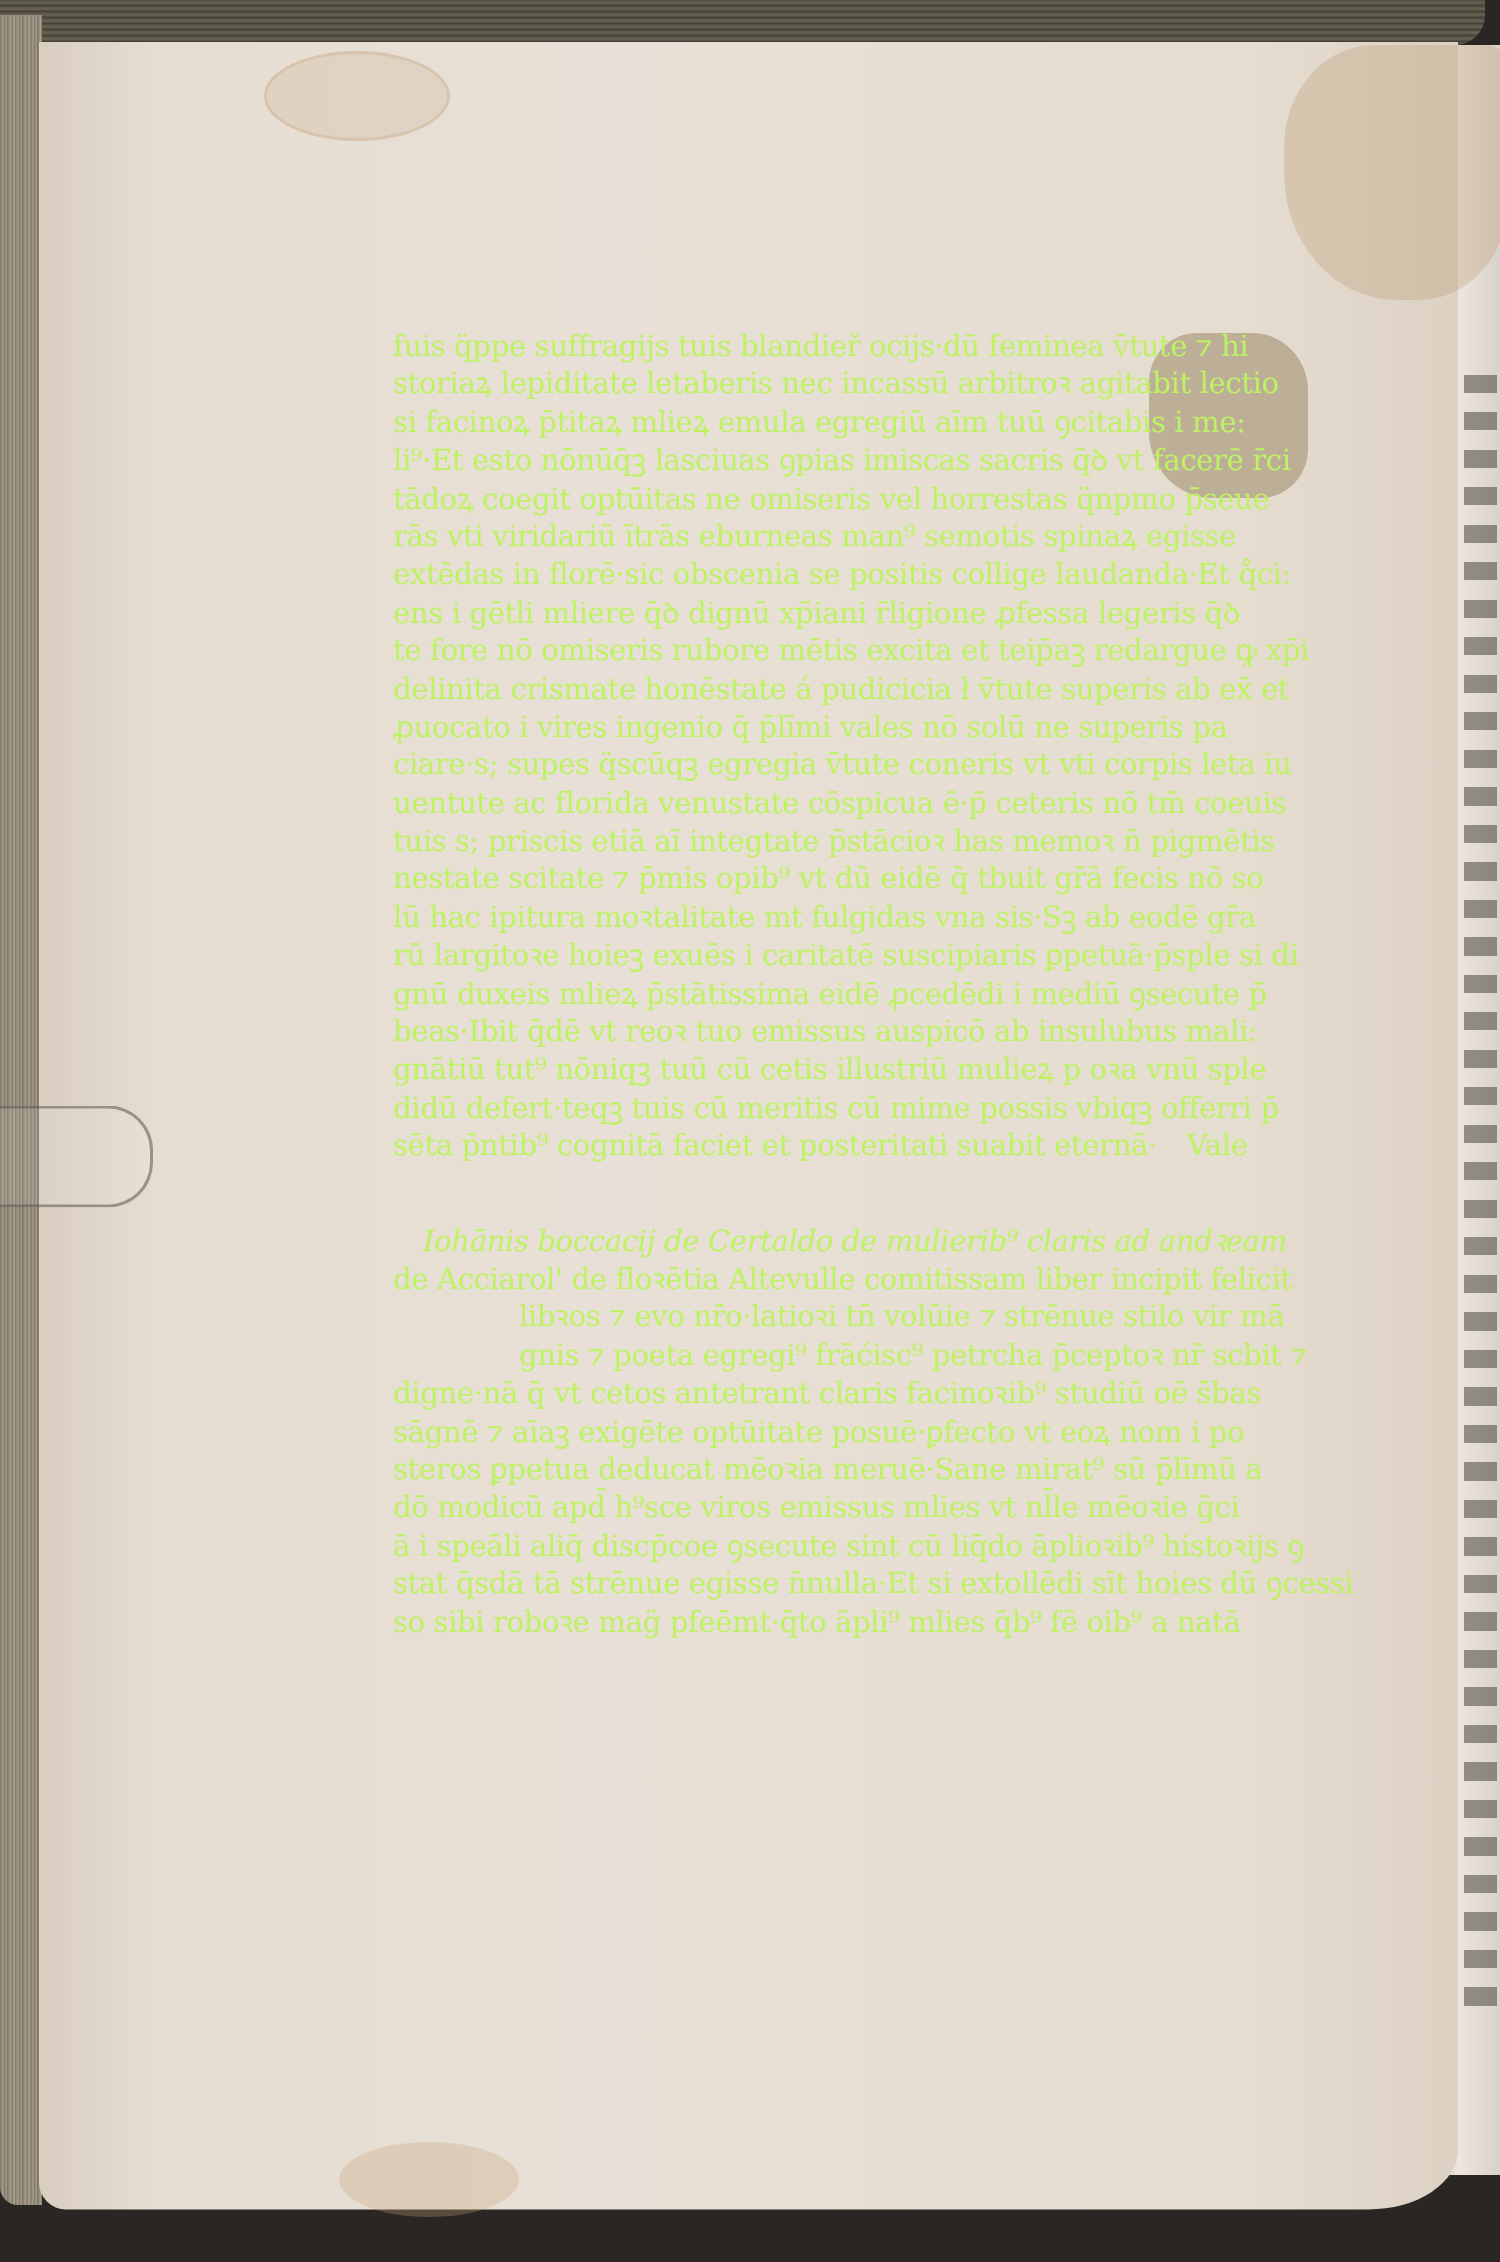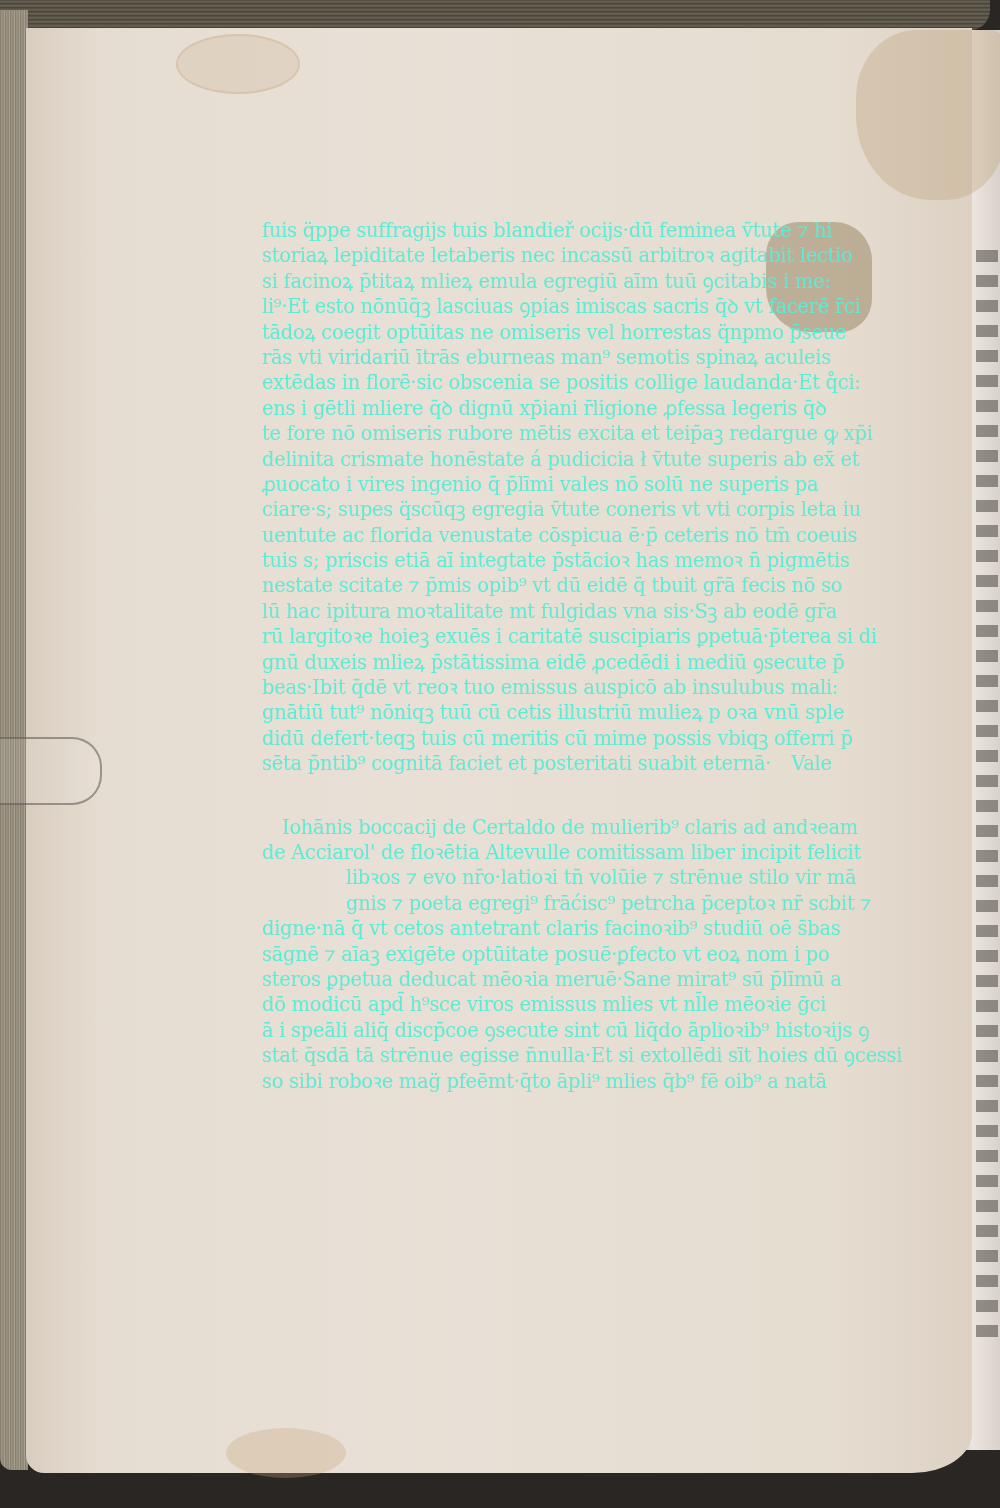--- a/index.html
+++ b/index.html
@@ -39,26 +39,26 @@
     opacity: 0.55;
   }
   .clip {
     position: absolute; left: 0; top: 737px; width: 100px; height: 64px;
     border: 2px solid rgba(90,85,80,0.55); border-left: none;
     border-radius: 0 30px 30px 0;
     background: rgba(255,255,255,0.08);
   }
   .text-block {
     position: absolute; left: 262px; top: 218px; width: 650px;
-    color: #5eead4;
+    color: #bef264;
     font-family: "DejaVu Serif", serif;
     font-size: 19.5px; letter-spacing: -0.3px;
   }
   .line { height: 25.4px; line-height: 25.4px; white-space: nowrap; }
-  .line.indent1 { padding-left: 20px; }
+  .line.indent1 { padding-left: 20px; font-style: italic; }
   .line.indent2 { padding-left: 84px; }
   .gap { height: 38px; }
   .vale { margin-left: 20px; margin-top: 36px; }
 </style>
 </head>
 <body>
 
 <div class="top-edge"></div>
 <div class="left-edge"></div>
 <div class="right-page"></div>
@@ -73,32 +73,32 @@
 
 <div class="clip"></div>
 
 <div class="text-block">
   <div>
     <div class="line">fuis q̈ppe suffragijs tuis blandieř ocijs·dū feminea v̄tute ⁊ hi</div>
     <div class="line">storiaꝝ lepiditate letaberis nec incassū arbitroꝛ agitabit lectio</div>
     <div class="line">si facinoꝝ p̄titaꝝ mlieꝝ emula egregiū aīm tuū ꝯcitabis i me:</div>
     <div class="line">li⁹·Et esto nōnūq̄ꝫ lasciuas ꝯpias imiscas sacris q̄ꝺ vt facerē r̄ci</div>
     <div class="line">tādoꝝ coegit optūitas ne omiseris vel horrestas q̈npmo p̄seue</div>
-    <div class="line">rās vti viridariū ītrās eburneas man⁹ semotis spinaꝝ aculeis</div>
+    <div class="line">rās vti viridariū ītrās eburneas man⁹ semotis spinaꝝ egisse</div>
     <div class="line">extēdas in florē·sic obscenia se positis collige laudanda·Et q̊ci:</div>
     <div class="line">ens i gētli mliere q̄ꝺ dignū xp̄iani r̄ligione ꝓfessa legeris q̄ꝺ</div>
     <div class="line">te fore nō omiseris rubore mētis excita et teip̄aꝫ redargue ꝙ xp̄i</div>
     <div class="line">delinita crismate honēstate á pudicicia ł v̄tute superis ab ex̄ et</div>
     <div class="line">ꝓuocato i vires ingenio q̄ p̄līmi vales nō solū ne superis pa</div>
     <div class="line">ciare·s; supes q̈scūqꝫ egregia v̄tute coneris vt vti corpis leta iu</div>
     <div class="line">uentute ac florida venustate cōspicua ē·p̄ ceteris nō tm̄ coeuis</div>
     <div class="line">tuis s; priscis etiā aī integtate p̄stācioꝛ has memoꝛ n̄ pigmētis</div>
     <div class="line">nestate scitate ⁊ p̄mis opib⁹ vt dū eidē q̄ tbuit gr̄ā fecis nō so</div>
     <div class="line">lū hac ipitura moꝛtalitate mt fulgidas vna sis·Sꝫ ab eodē gr̄a</div>
-    <div class="line">rū largitoꝛe hoieꝫ exuēs i caritatē suscipiaris ꝑpetuā·p̄terea si di</div>
+    <div class="line">rū largitoꝛe hoieꝫ exuēs i caritatē suscipiaris ꝑpetuā·p̄sple si di</div>
     <div class="line">gnū duxeis mlieꝝ p̄stātissima eidē ꝓcedēdi i mediū ꝯsecute p̄</div>
     <div class="line">beas·Ibit q̄dē vt reoꝛ tuo emissus auspicō ab insulubus mali:</div>
     <div class="line">gnātiū tut⁹ nōniqꝫ tuū cū cetis illustriū mulieꝝ p oꝛa vnū sple</div>
     <div class="line">didū defert·teqꝫ tuis cū meritis cū mime possis vbiqꝫ offerri p̄</div>
     <div class="line"><span>sēta p̄ntib⁹ cognitā faciet et posteritati suabit eternā·</span><span class="vale">Vale</span></div>
   </div>
 
   <div class="gap"></div>
 
   <div>

